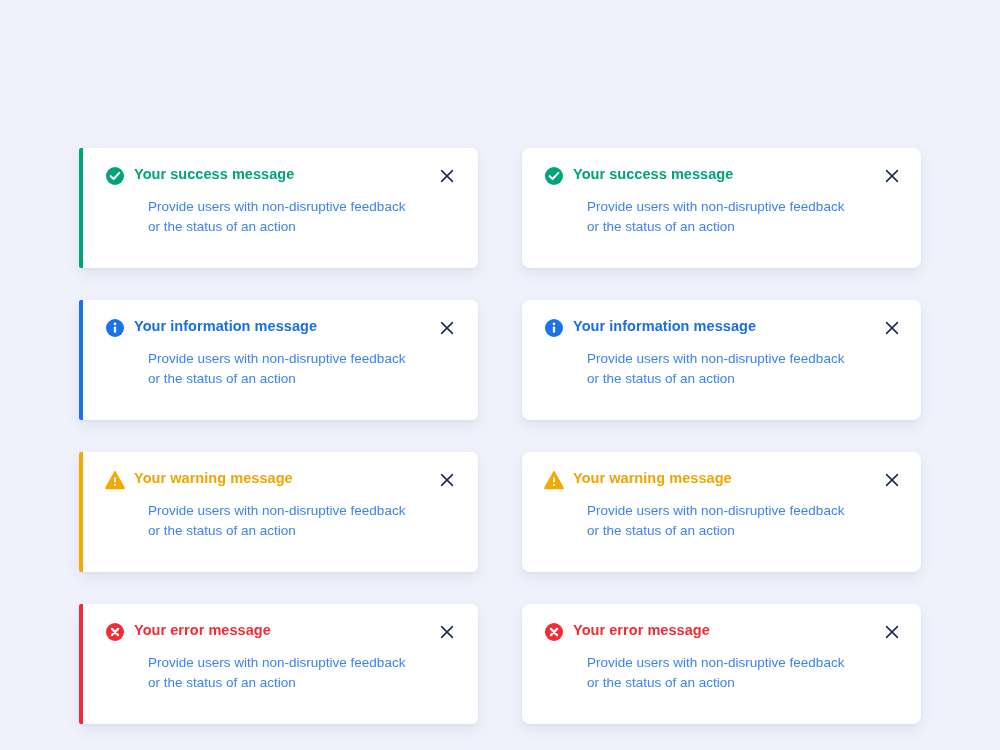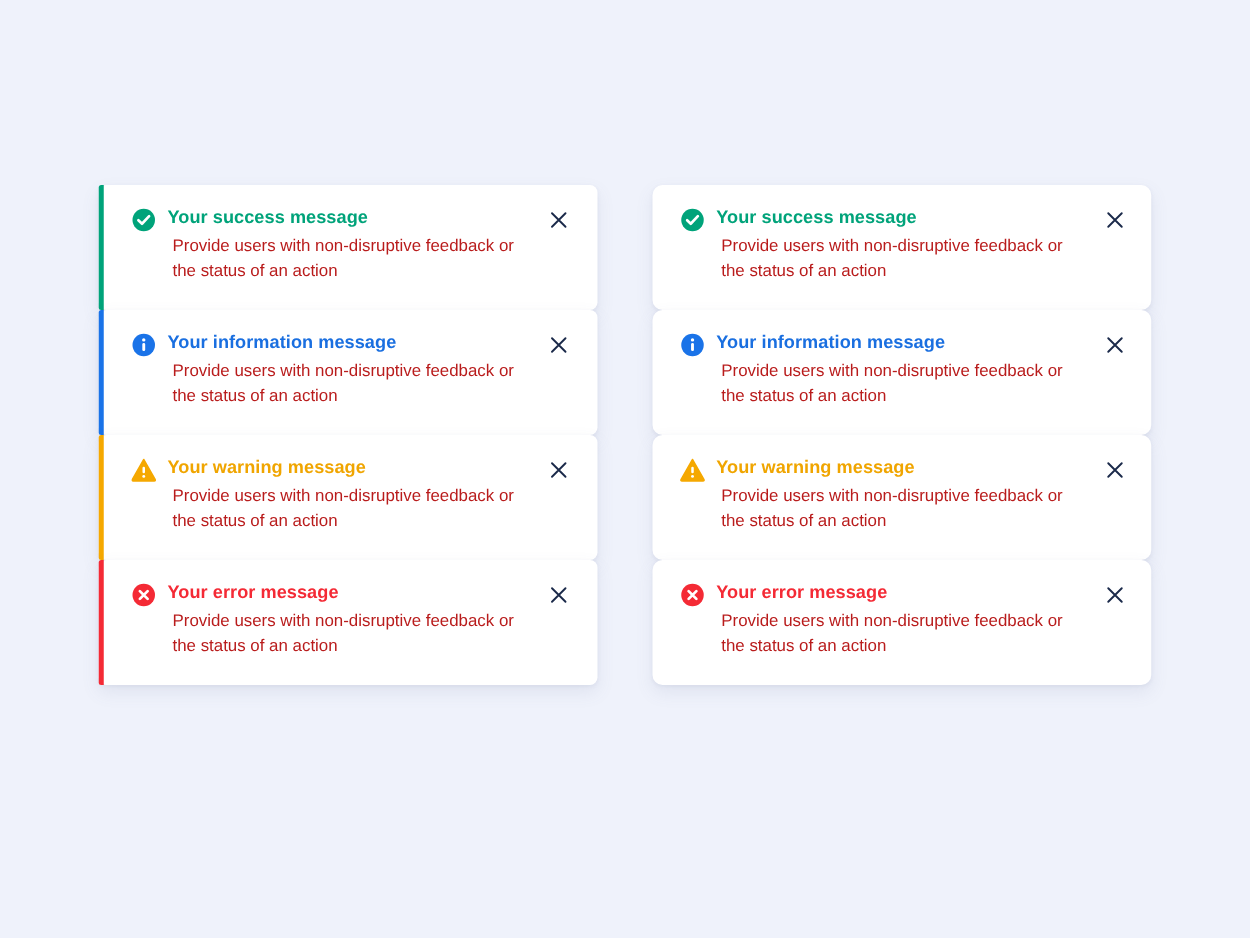--- a/index.html
+++ b/index.html
@@ -28,20 +28,21 @@
     top: 148px;
     width: 842px;
     display: flex;
     flex-direction: row;
     gap: 44px;
   }
 
   .column {
     display: flex;
     flex-direction: column;
+    gap: 32px;
   }
 
   .column-bordered { width: 399px; }
   .column-plain    { width: 399px; }
 
   
   .alert {
     position: relative;
     box-sizing: border-box;
     background: #ffffff;
@@ -94,22 +95,22 @@
     font-size: 14.5px;
     font-weight: bold;
     line-height: 18px;
     letter-spacing: 0.05px;
     margin: 0 0 4px 0;
   }
 
   .alert-text {
     font-size: 13.5px;
     line-height: 19.5px;
-    color: #b91c1c;
-    margin: 4px;
+    color: #3b82f6;
+    margin: 14px;
   }
 
   .close-btn {
     flex: 0 0 auto;
     width: 22px;
     height: 22px;
     margin-top: 0px;
     display: flex;
     align-items: center;
     justify-content: center;

